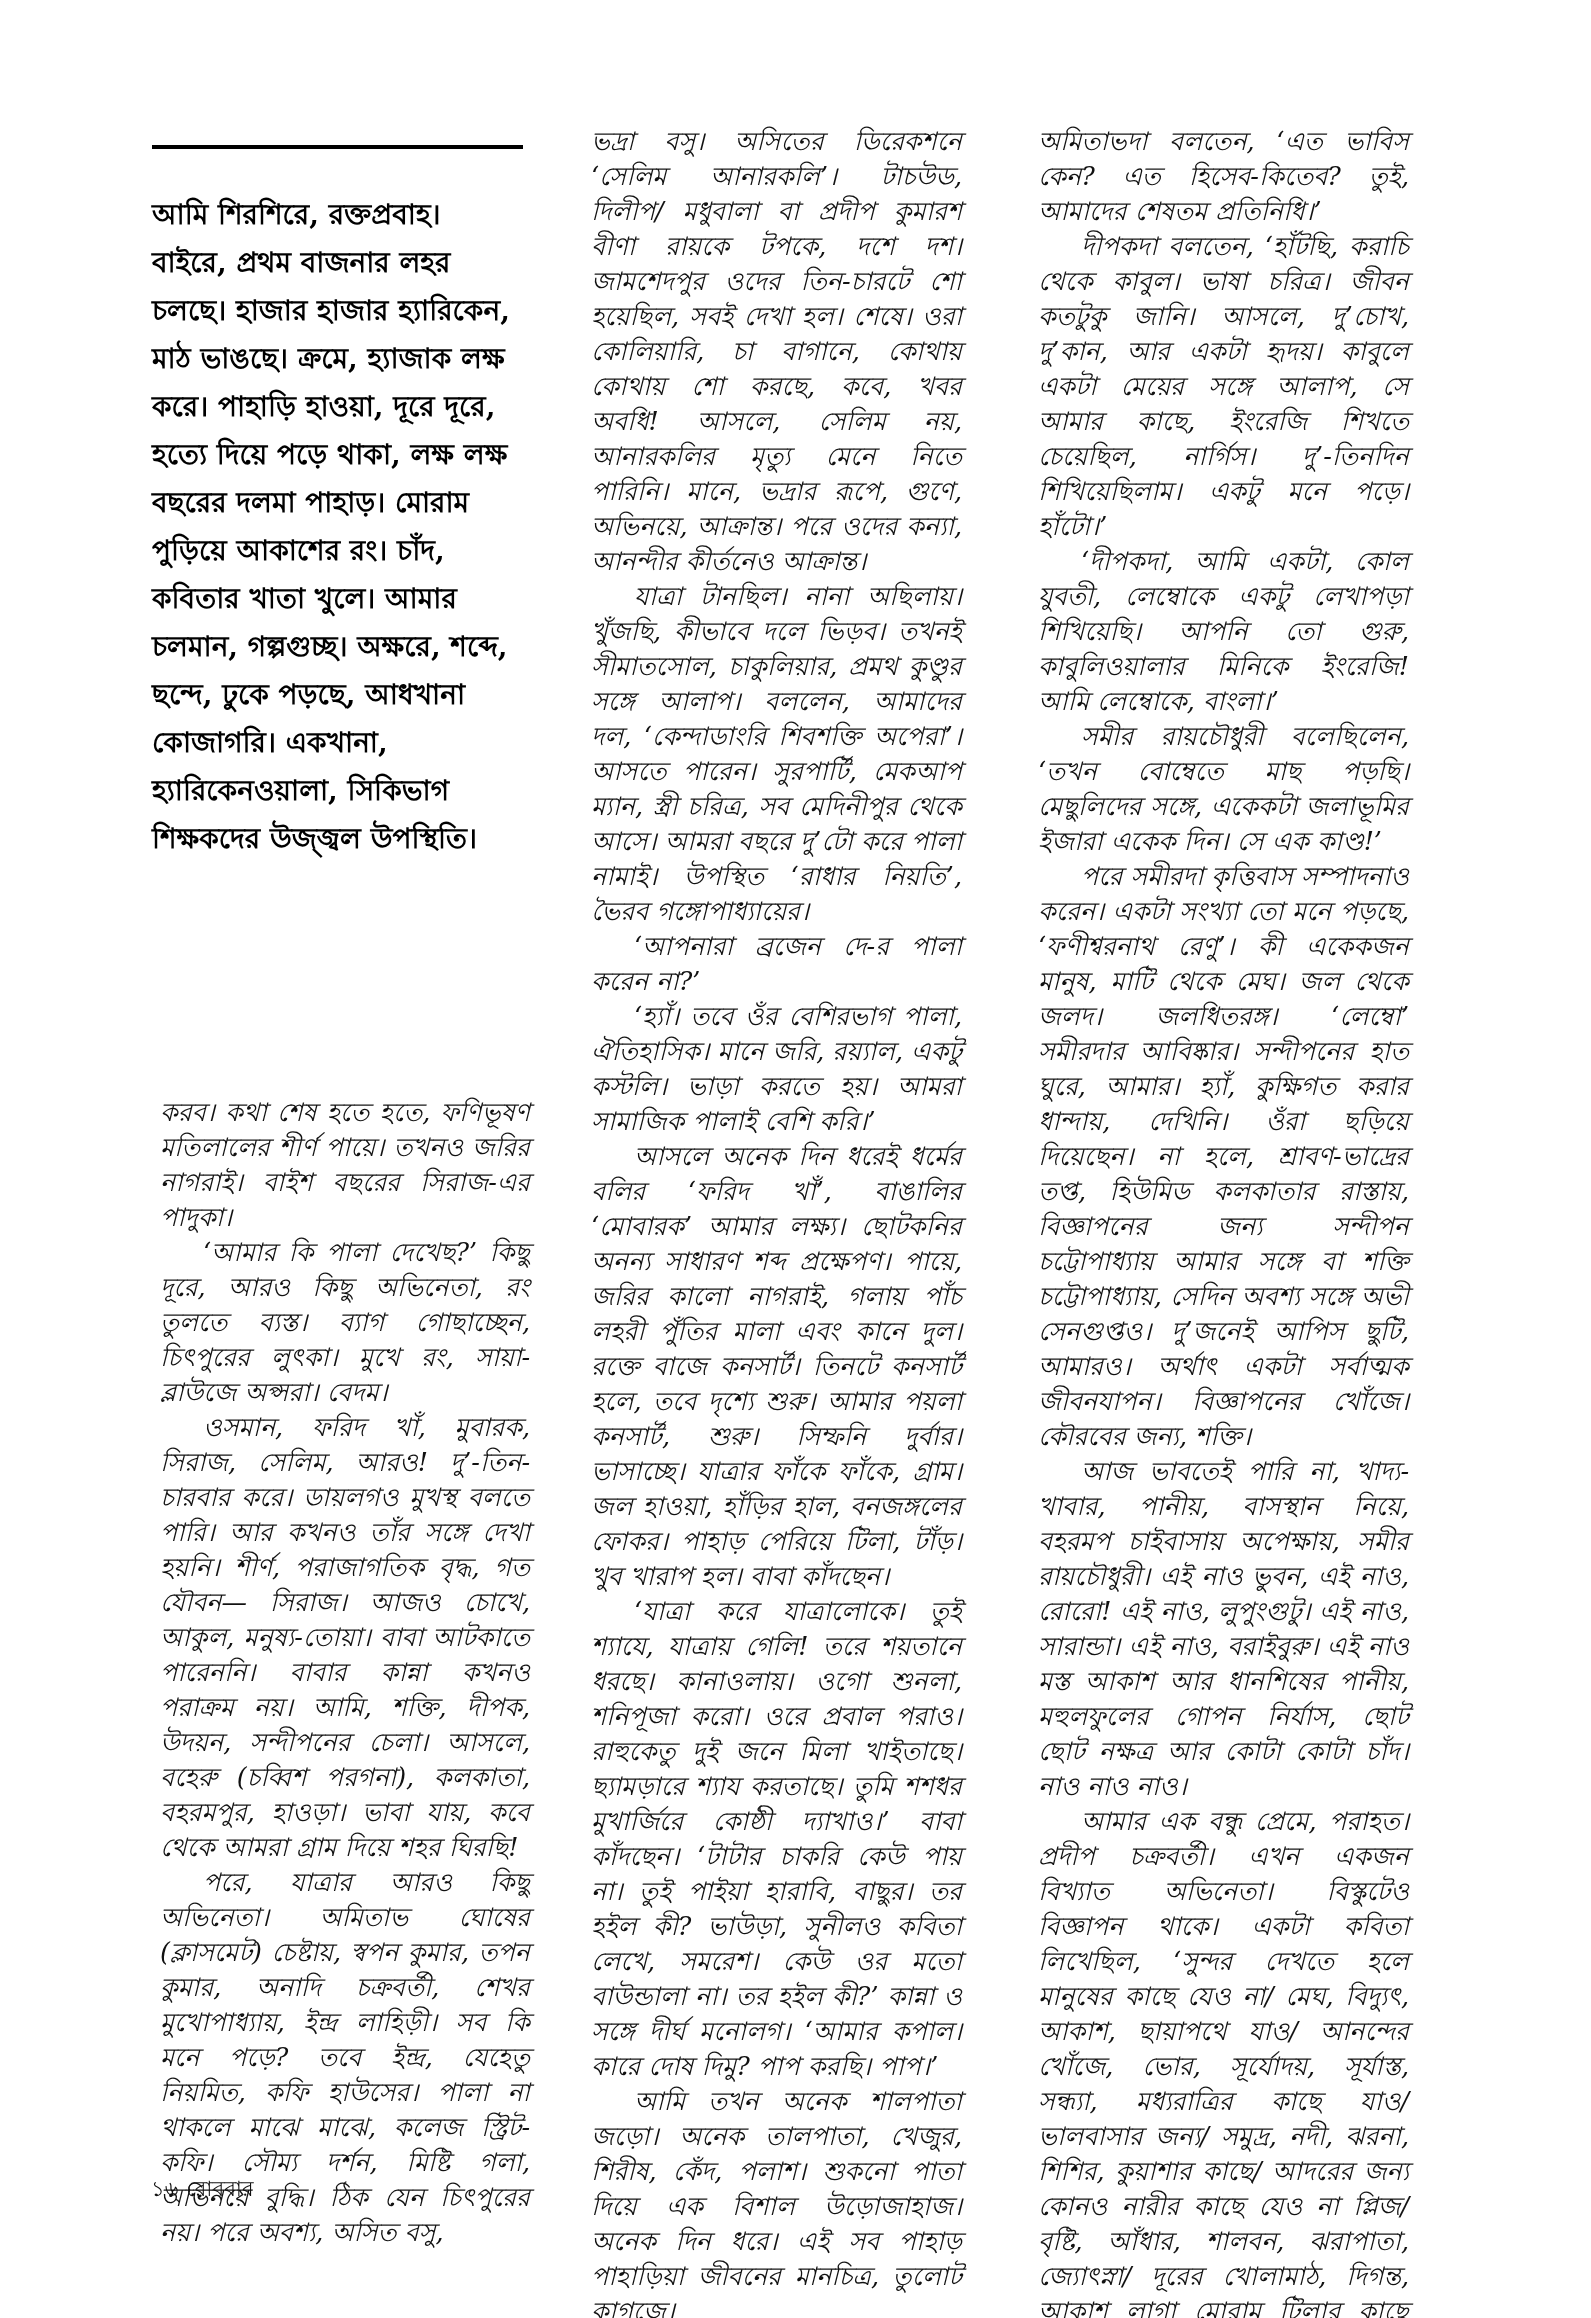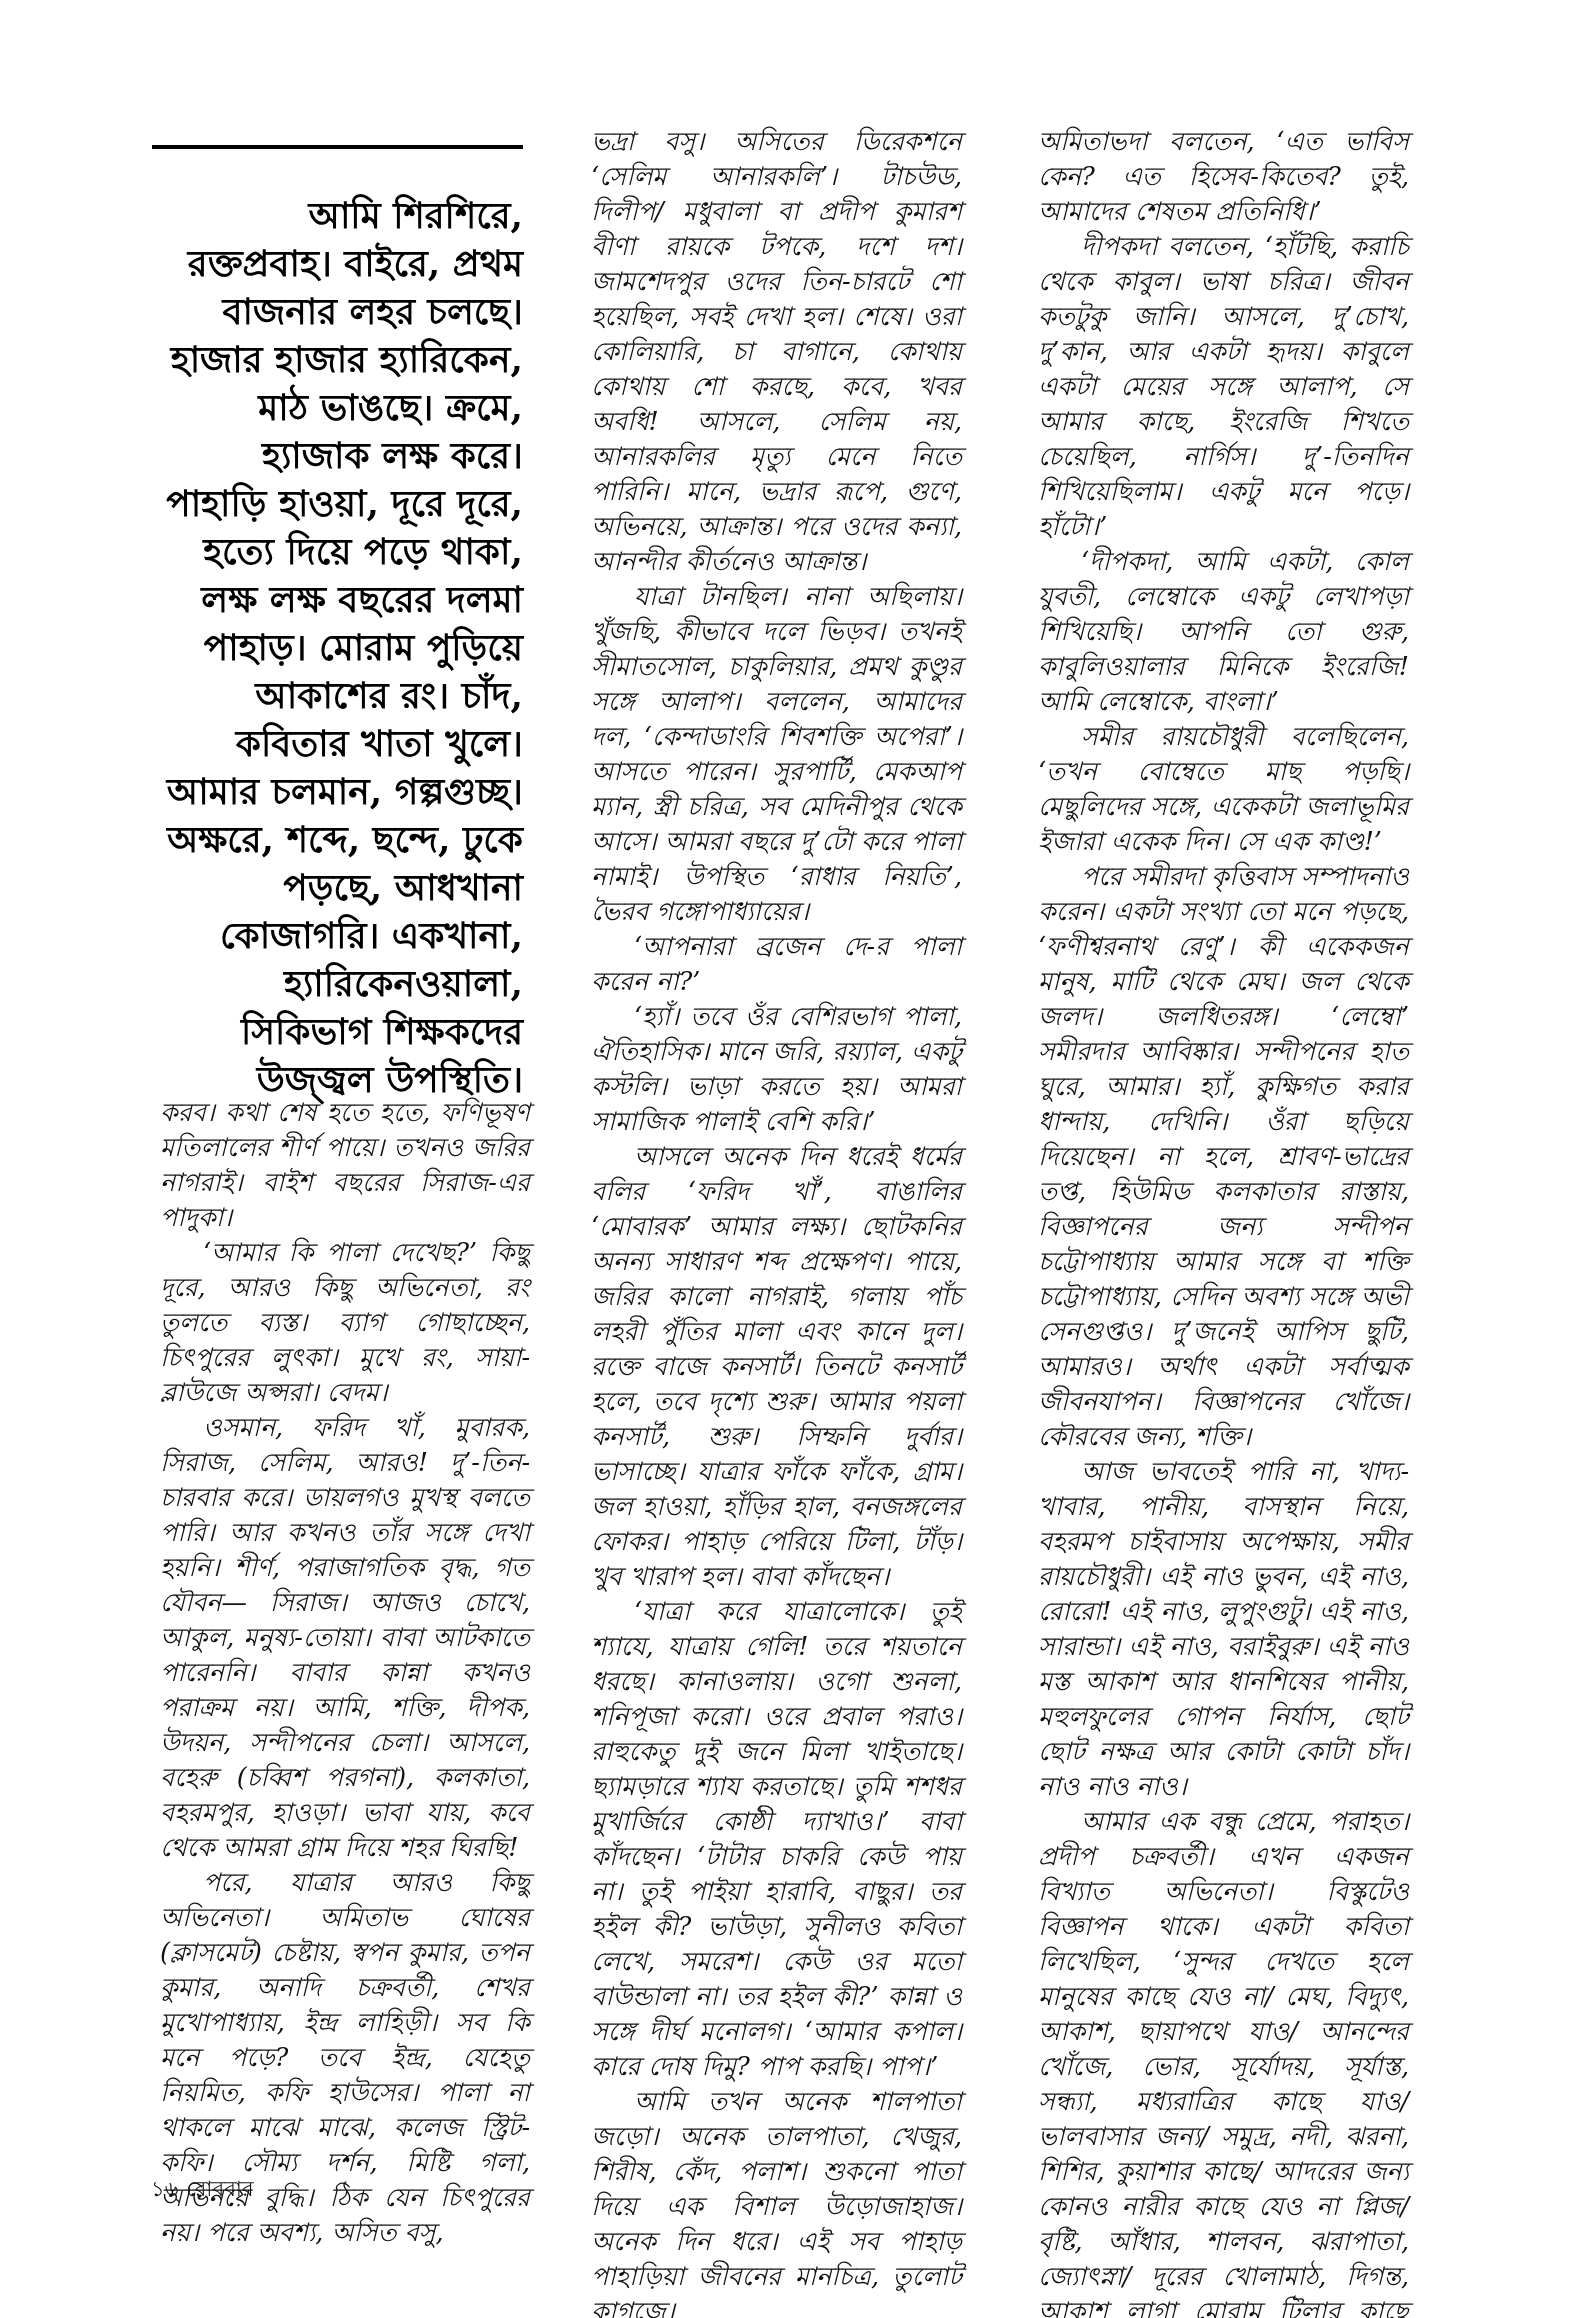--- a/index.html
+++ b/index.html
@@ -19,25 +19,25 @@
     top: 145px;
     width: 371px;
     height: 3.8px;
     background: #000000;
   }
   .pull-quote {
     position: absolute;
     left: 152px;
     top: 191px;
     width: 371px;
-    font-size: 36px;
+    font-size: 28px;
     line-height: 48px;
     font-weight: 700;
     color: #000000;
-    text-align: right;
+    text-align: left;
   }
   .col {
     position: absolute;
     width: 371px;
     font-size: 25.4px;
     line-height: 35px;
     text-align: justify;
     color: #111111;
     font-style: italic;
   }

